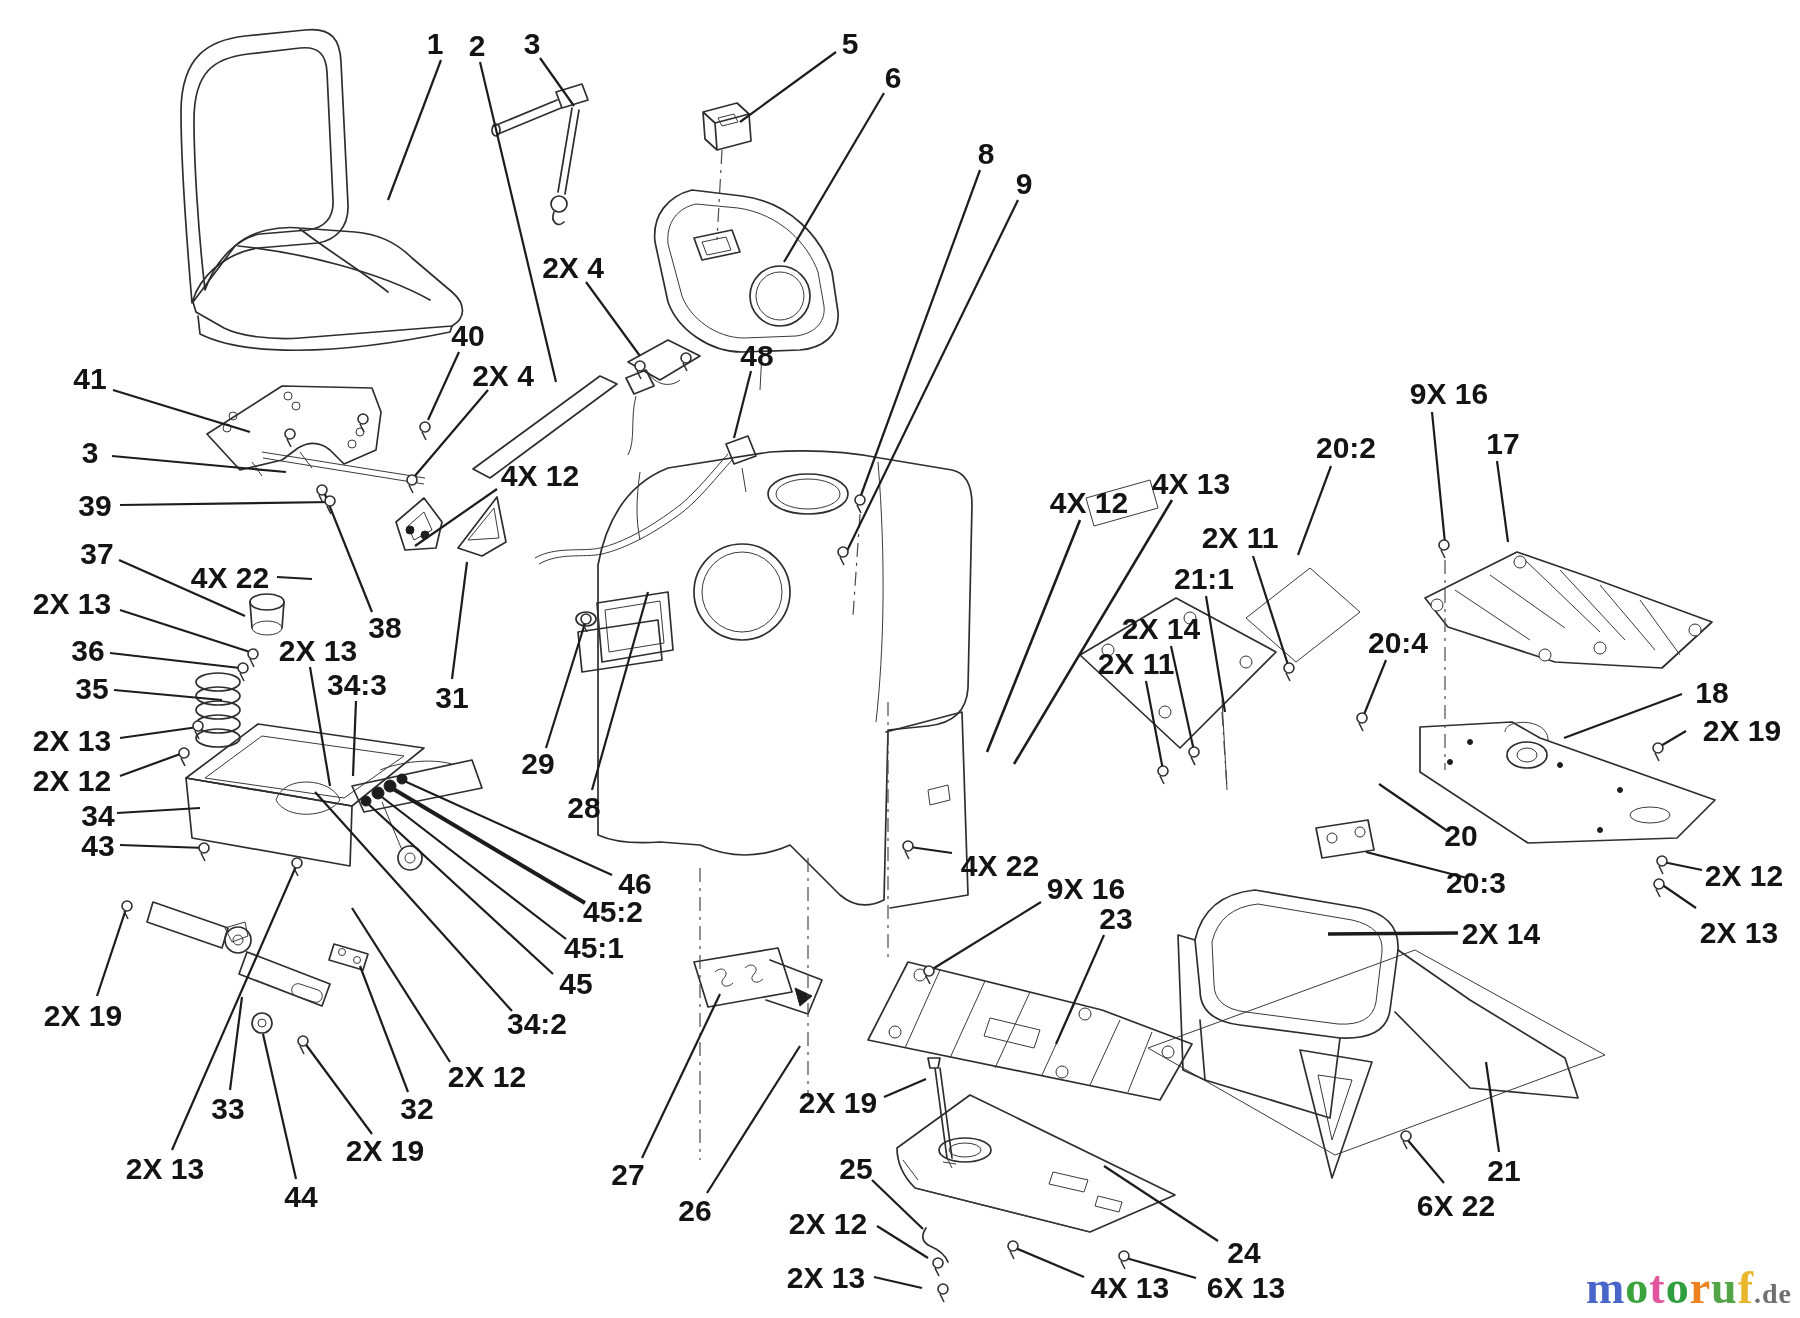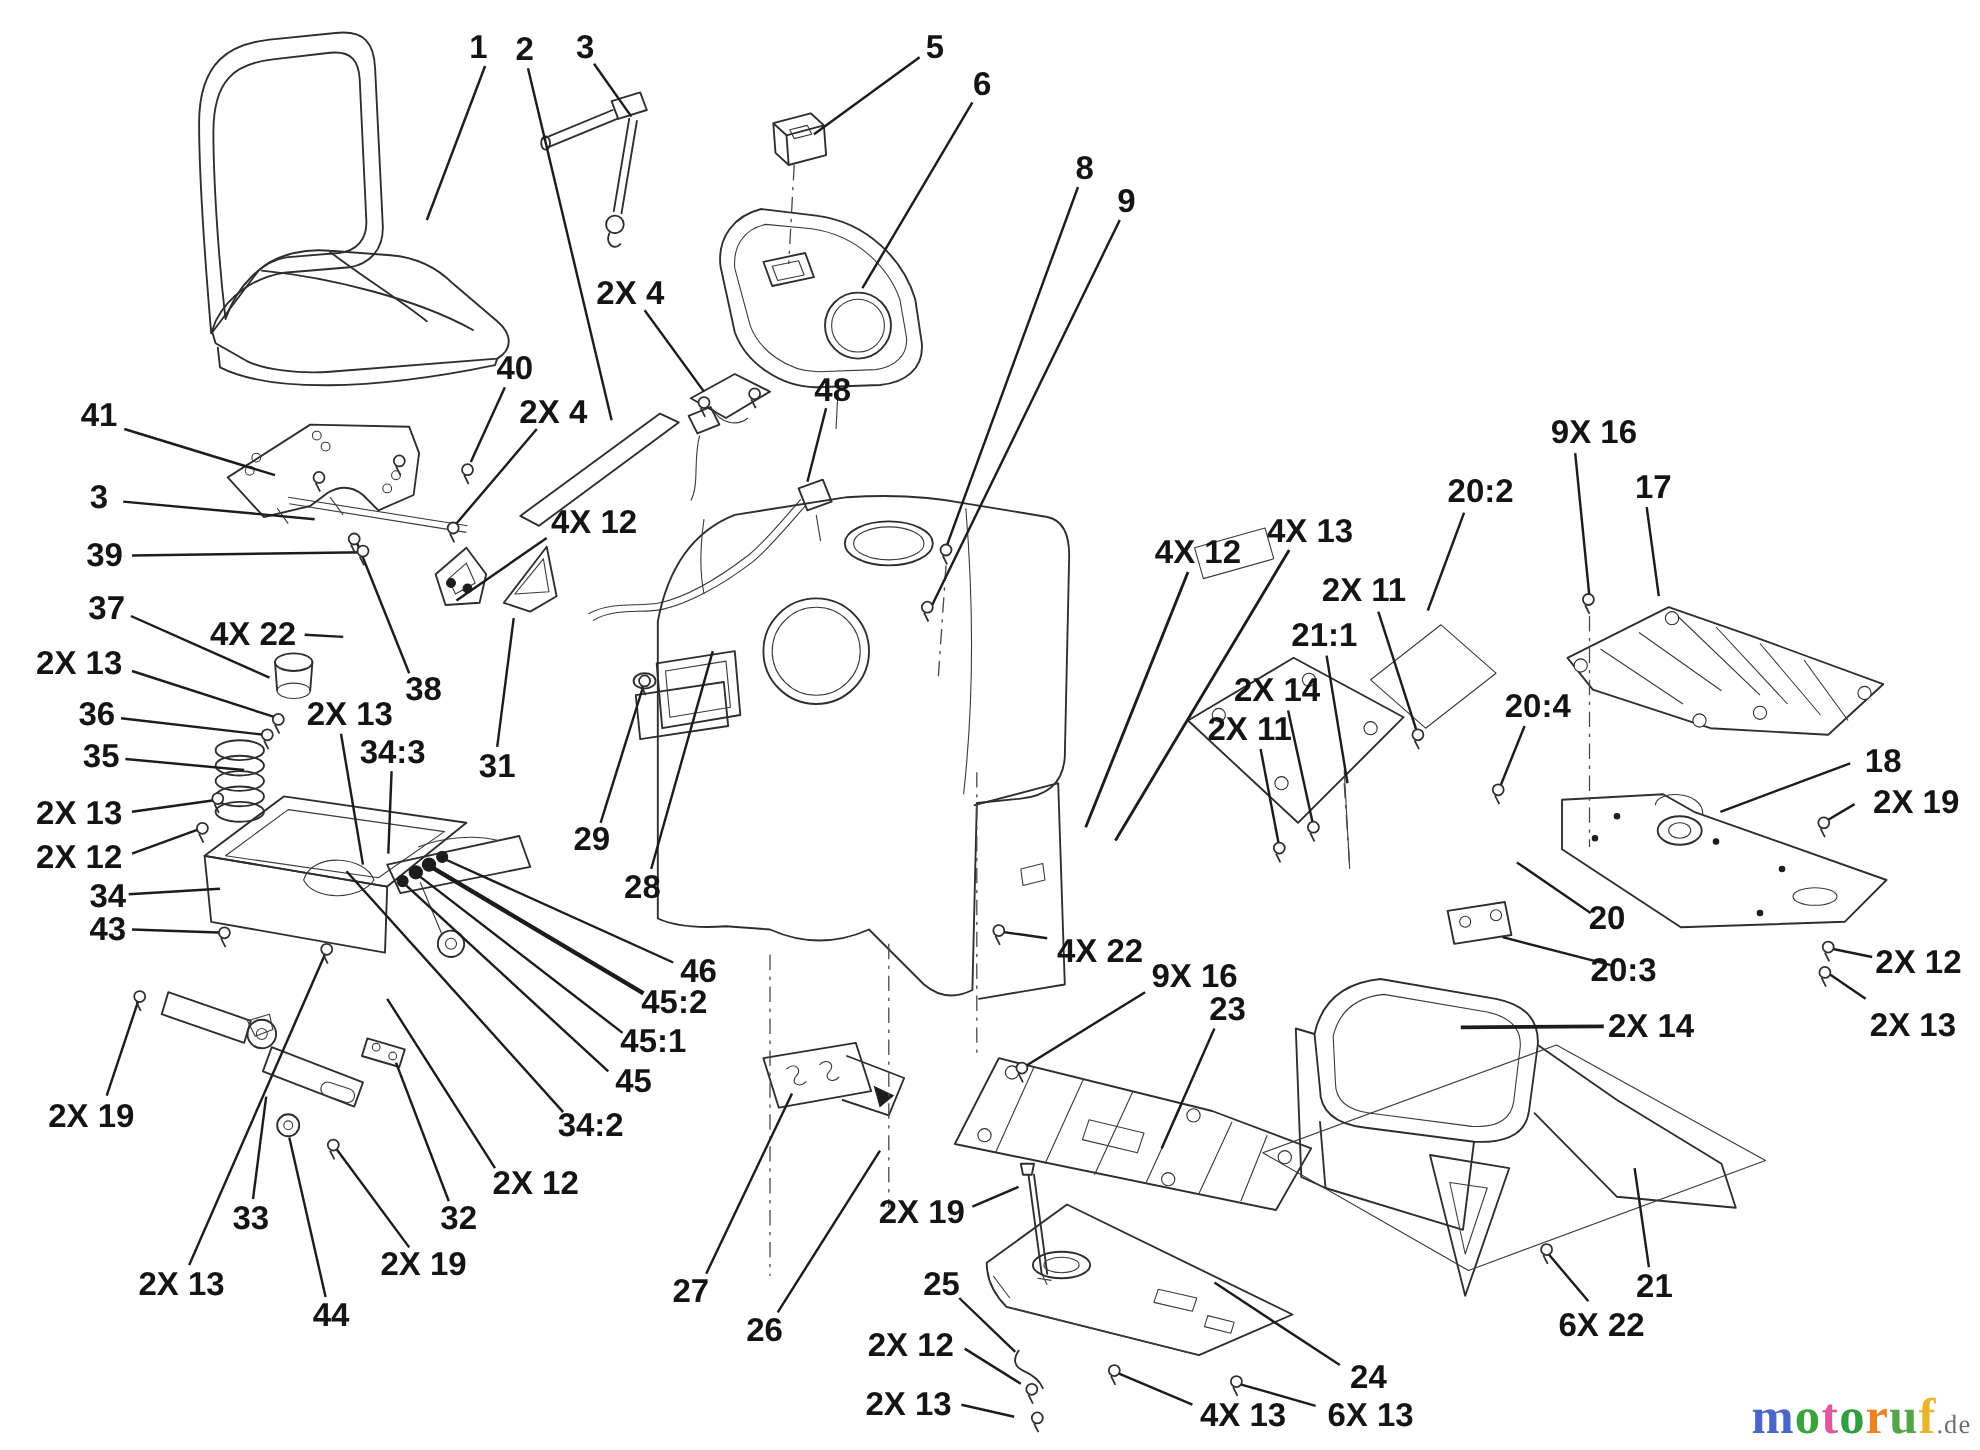--- a/index.html
+++ b/index.html
@@ -8,21 +8,21 @@
   svg{position:absolute;left:0;top:0;}
   .ln{fill:none;stroke:#2e2e2e;stroke-width:1.7;stroke-linejoin:round;stroke-linecap:round;}
   .lnthin{fill:none;stroke:#3a3a3a;stroke-width:1;stroke-linejoin:round;}
   .lbl{font:700 30px "Liberation Sans",sans-serif;fill:#141414;}
   .leader{stroke:#1c1c1c;fill:none;}
   .dash{stroke:#4a4a4a;stroke-width:1.2;fill:none;stroke-dasharray:14 6 3 6;}
   .fast{stroke:#2e2e2e;fill:#ffffff;}
   .boltf{fill:#1d1d1d;stroke:#1d1d1d;}
   .logo{position:absolute;right:8px;bottom:4px;font-family:"Liberation Serif",serif;
         font-weight:700;font-size:46px;letter-spacing:1px;white-space:nowrap;}
-  .logo .suf{font-size:24px;font-weight:400;}
+  .logo .suf{font-size:28px;font-weight:700;}
 </style>
 </head>
 <body>
 
 <div class="stage">
   <svg id="art" width="1800" height="1318" viewBox="0 0 1800 1318">
 
     <g id="parts">
 
       <g>

